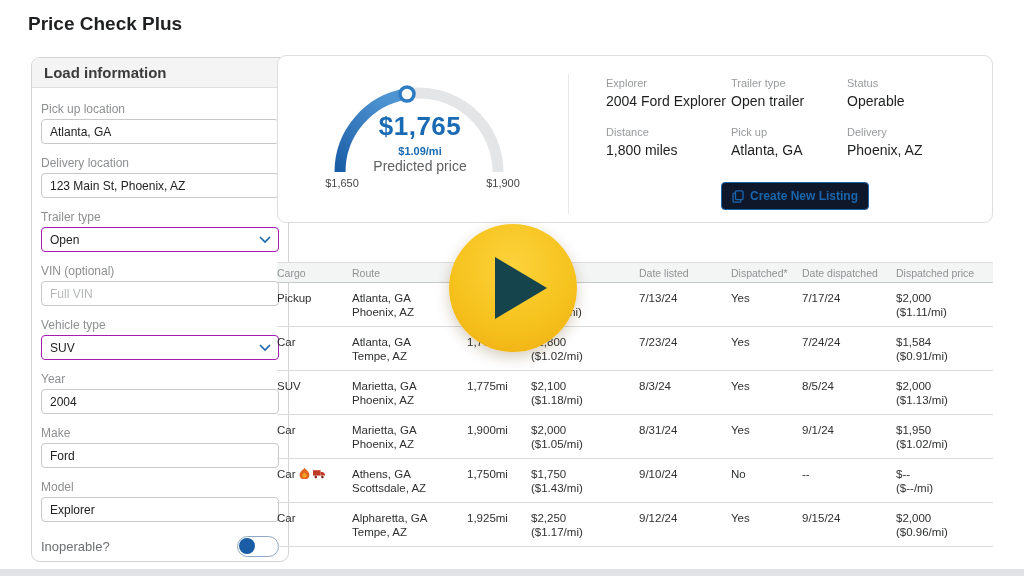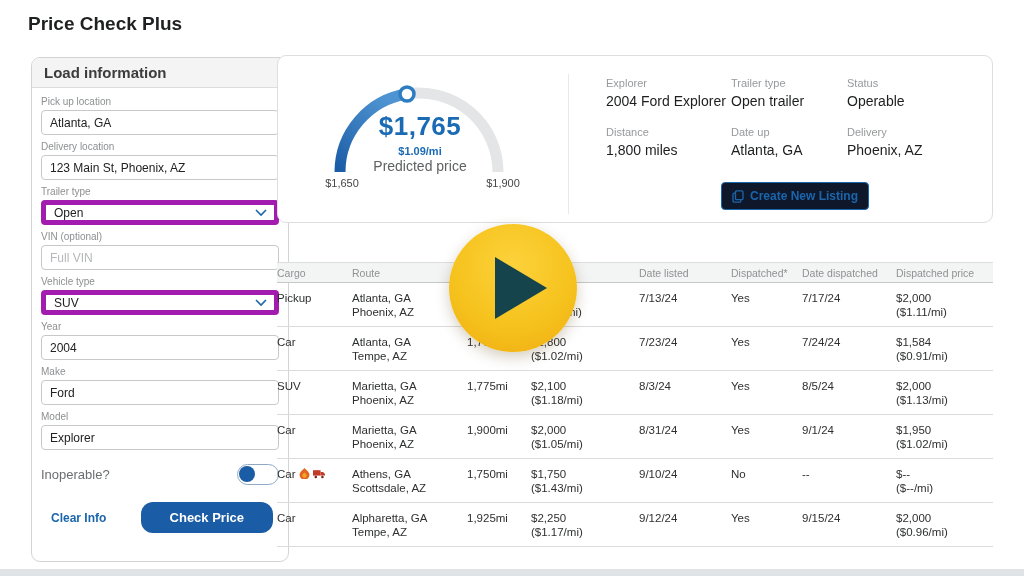--- a/index.html
+++ b/index.html
@@ -14,30 +14,30 @@
   .panel{
     position:absolute;left:31px;top:57px;width:258px;height:505px;
     background:#fff;border:1px solid #d2d4d6;border-radius:9px;box-sizing:border-box;
   }
   .panel-header{
     height:29px;line-height:29px;padding-left:12px;background:#f4f4f4;
     border-bottom:1px solid #dddddd;border-radius:8px 8px 0 0;
     font-size:15px;font-weight:bold;color:#3c3c3c;
   }
   .panel-body{padding:2px 9px 0 9px;}
-  .flabel{margin-top:6px;margin-bottom:3px;font-size:10px;color:#8d8f91;}
+  .flabel{margin-top:12px;margin-bottom:3px;font-size:12px;color:#8d8f91;}
   .finput{
     display:block;width:100%;height:25px;box-sizing:border-box;border:1px solid #c6c8ca;
     border-radius:4px;padding:0 8px;font-size:12px;color:#222;font-family:"Liberation Sans",sans-serif;
     background:#fff;outline:none;
   }
   .finput::placeholder{color:#b5b7b9;}
   .fselect{
     position:relative;display:flex;align-items:center;justify-content:space-between;
-    height:25px;box-sizing:border-box;border:5px solid #a21caf;border-radius:4px;
+    height:25px;box-sizing:border-box;border:1px solid #a21caf;border-radius:4px;
     padding:0 7px 0 8px;font-size:12px;color:#222;background:#fff;cursor:pointer;
   }
   .toggle-row{display:flex;align-items:center;justify-content:space-between;margin-top:14px;}
   .toggle-label{font-size:13px;color:#6b6d6f;}
   .toggle{
     position:relative;width:42px;height:21px;border:1.5px solid #8fa9c4;border-radius:11px;
     background:#fff;box-sizing:border-box;cursor:pointer;
   }
   .toggle-knob{position:absolute;left:1px;top:1px;width:16px;height:16px;border-radius:50%;background:#1a5ca5;}
   .btn-row{display:flex;align-items:center;justify-content:space-between;margin-top:17px;padding:0 6px 0 10px;}
@@ -185,21 +185,21 @@
       </div>
     <div class="ditem">
         <div class="dlabel">Status</div>
         <div class="dvalue">Operable</div>
       </div>
     <div class="ditem">
         <div class="dlabel">Distance</div>
         <div class="dvalue">1,800 miles</div>
       </div>
     <div class="ditem">
-        <div class="dlabel">Date up</div>
+        <div class="dlabel">Pick up</div>
         <div class="dvalue">Atlanta, GA</div>
       </div>
     <div class="ditem">
         <div class="dlabel">Delivery</div>
         <div class="dvalue">Phoenix, AZ</div>
       </div>
   </div>
 
   <button class="listing-btn">
     <svg width="12" height="13" viewBox="0 0 12 13">

